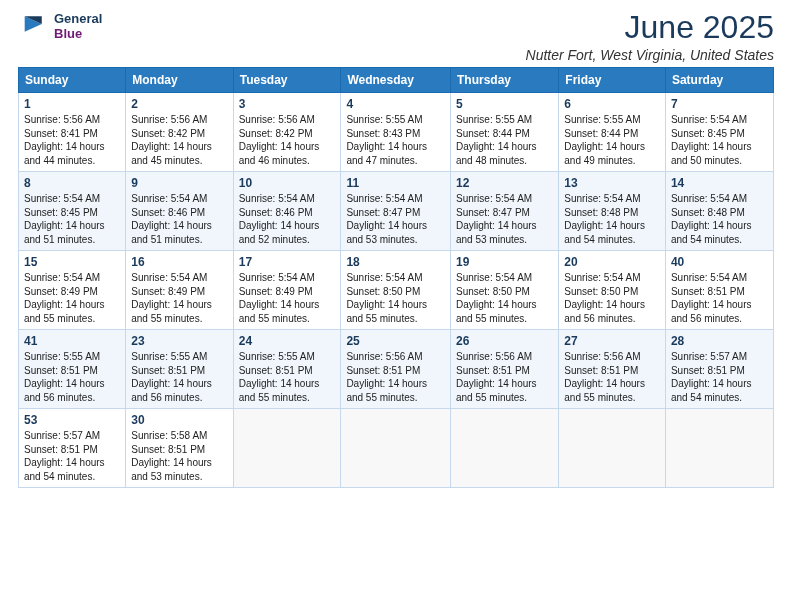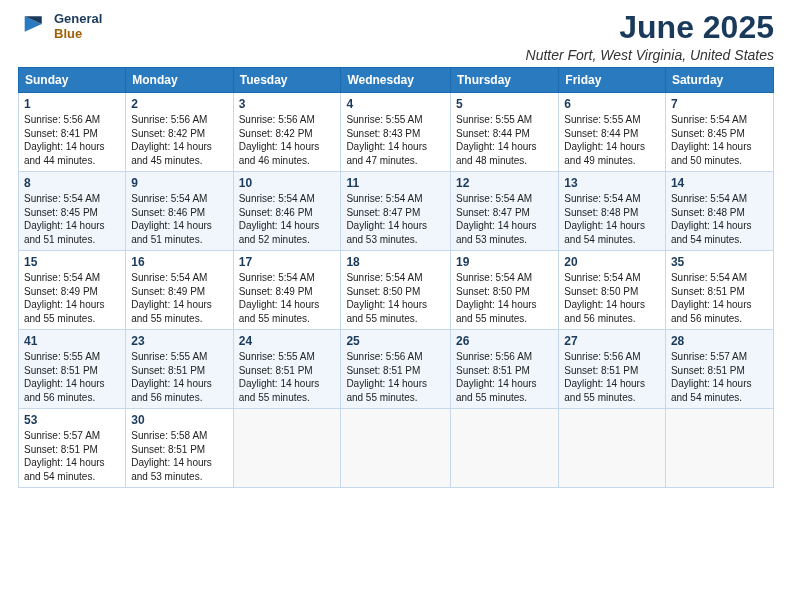--- a/index.html
+++ b/index.html
@@ -30,21 +30,21 @@
     .logo-icon {
       width: 28px;
       height: 28px;
       margin-left: 2px;
     }
     .title-block {
       text-align: right;
     }
     .main-title {
       font-size: 32px;
-      font-weight: bold;
+      font-weight: normal;
       color: #1a3a5c;
       line-height: 1.1;
     }
     .subtitle {
       font-size: 14px;
       color: #333;
       margin-top: 2px;
       font-style: italic;
     }
     .calendar {
@@ -98,21 +98,21 @@
       <div>
         <svg class="logo-icon" viewBox="0 0 36 36">
           <rect x="0" y="0" width="36" height="36" fill="none"></rect>
 
           <polygon points="6,28 6,8 28,18" fill="#2a7abf"></polygon>
           <polygon points="6,8 28,8 28,18" fill="#1a3a5c"></polygon>
         </svg>
       </div>
       <div style="margin-left:2px;">
         <div style="font-size:13px;font-weight:bold;color:#1a3a5c;line-height:1.15;">General</div>
-        <div style="font-size:13px;font-weight:bold;color:#a16207;line-height:1.15;">Blue</div>
+        <div style="font-size:13px;font-weight:bold;color:#701a75;line-height:1.15;">Blue</div>
       </div>
     </div>
     <div class="title-block">
       <div class="main-title">June 2025</div>
       <div class="subtitle">Nutter Fort, West Virginia, United States</div>
     </div>
   </div>
 
   <table class="calendar">
     <thead>
@@ -165,21 +165,21 @@
           <td><span class="day-num">16</span>
 <span class="day-info">Sunrise: 5:54 AM<br>Sunset: 8:49 PM<br>Daylight: 14 hours and 55 minutes.</span></td>
           <td><span class="day-num">17</span>
 <span class="day-info">Sunrise: 5:54 AM<br>Sunset: 8:49 PM<br>Daylight: 14 hours and 55 minutes.</span></td>
           <td><span class="day-num">18</span>
 <span class="day-info">Sunrise: 5:54 AM<br>Sunset: 8:50 PM<br>Daylight: 14 hours and 55 minutes.</span></td>
           <td><span class="day-num">19</span>
 <span class="day-info">Sunrise: 5:54 AM<br>Sunset: 8:50 PM<br>Daylight: 14 hours and 55 minutes.</span></td>
           <td><span class="day-num">20</span>
 <span class="day-info">Sunrise: 5:54 AM<br>Sunset: 8:50 PM<br>Daylight: 14 hours and 56 minutes.</span></td>
-          <td><span class="day-num">35</span>
+          <td><span class="day-num">40</span>
 <span class="day-info">Sunrise: 5:54 AM<br>Sunset: 8:51 PM<br>Daylight: 14 hours and 56 minutes.</span></td>
         </tr>
         <tr>
           <td><span class="day-num">41</span>
 <span class="day-info">Sunrise: 5:55 AM<br>Sunset: 8:51 PM<br>Daylight: 14 hours and 56 minutes.</span></td>
           <td><span class="day-num">23</span>
 <span class="day-info">Sunrise: 5:55 AM<br>Sunset: 8:51 PM<br>Daylight: 14 hours and 56 minutes.</span></td>
           <td><span class="day-num">24</span>
 <span class="day-info">Sunrise: 5:55 AM<br>Sunset: 8:51 PM<br>Daylight: 14 hours and 55 minutes.</span></td>
           <td><span class="day-num">25</span>

